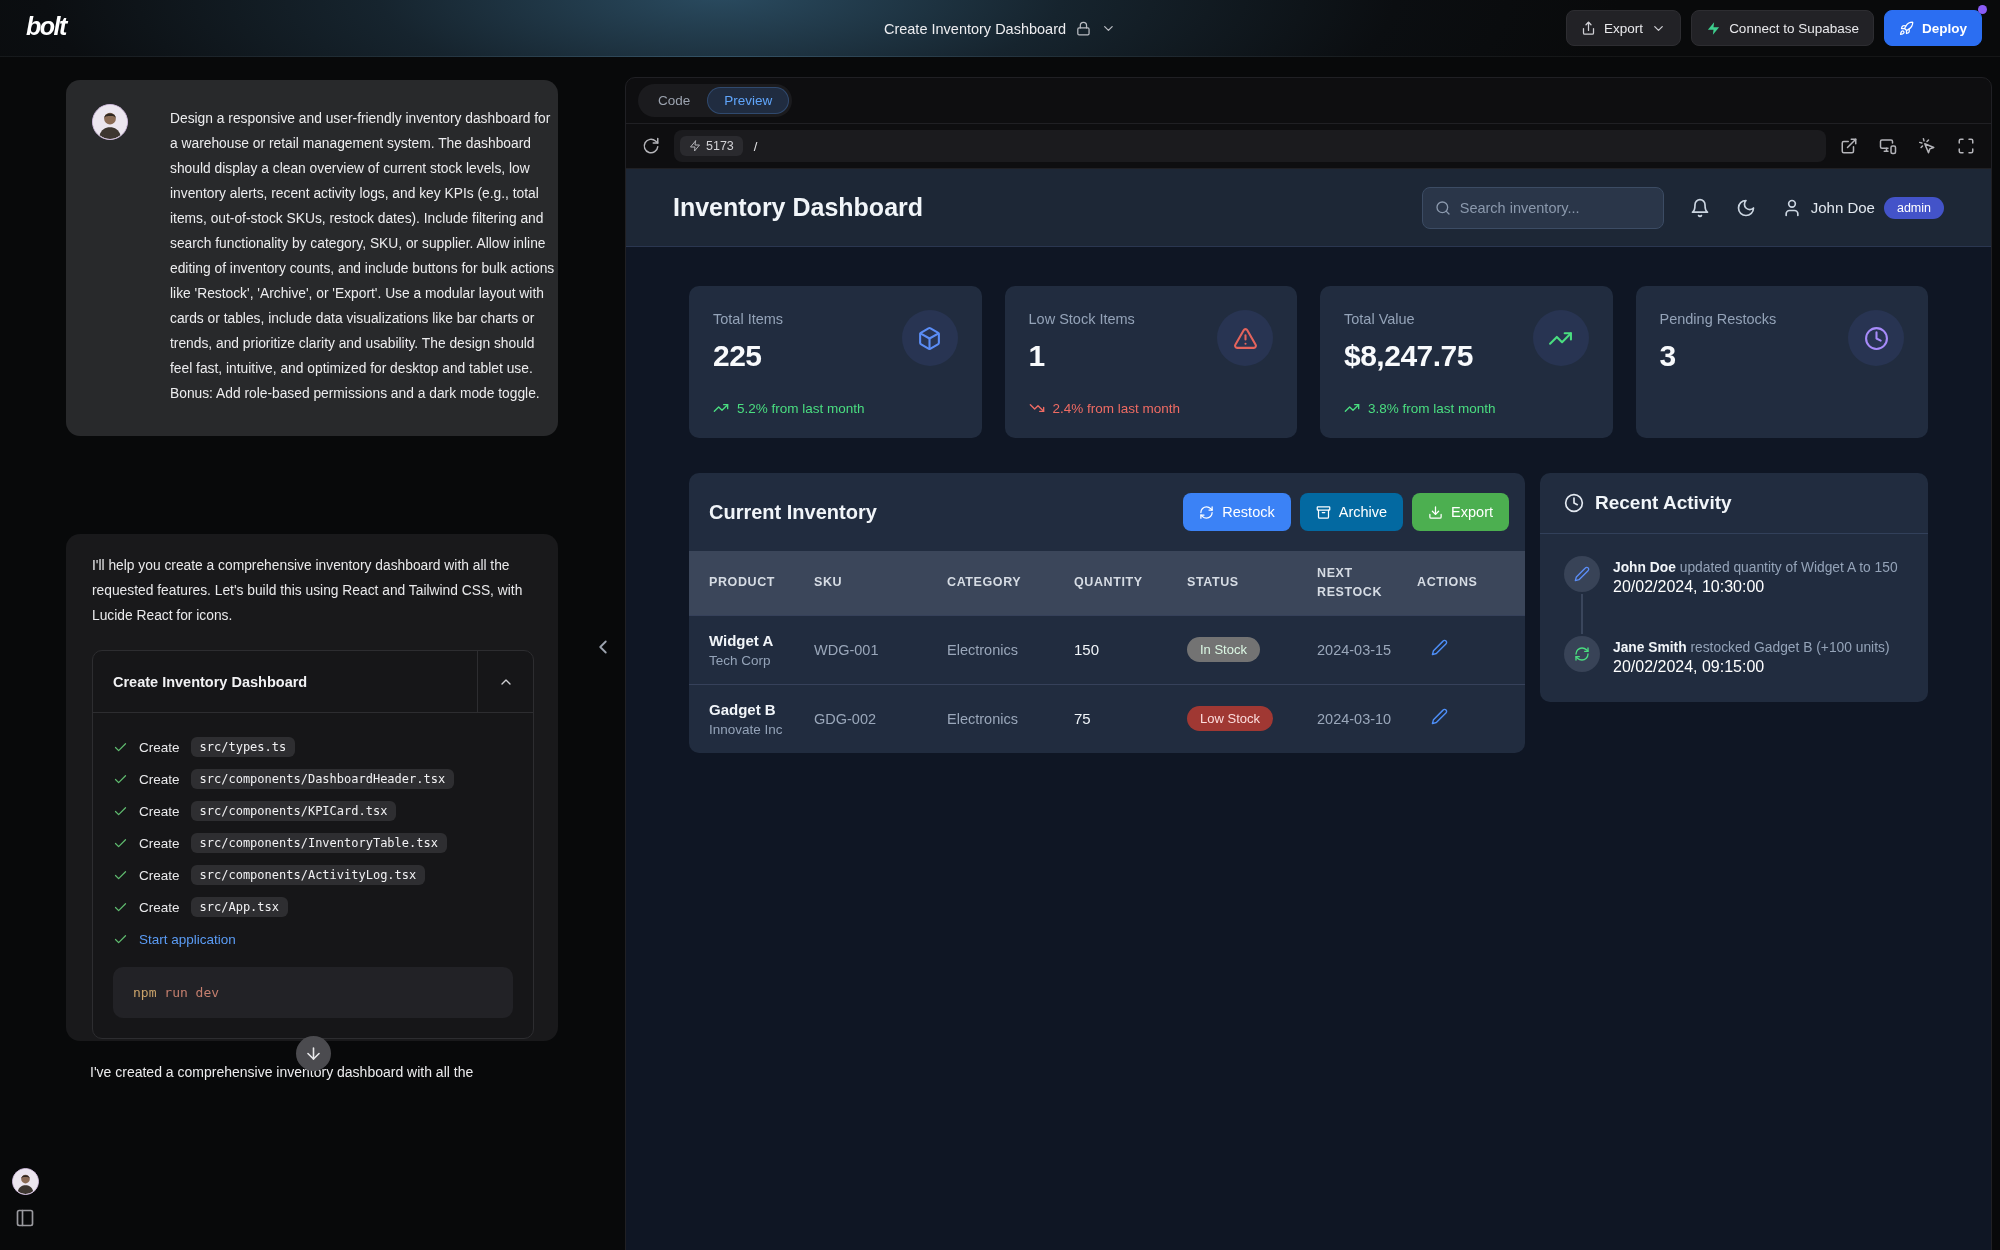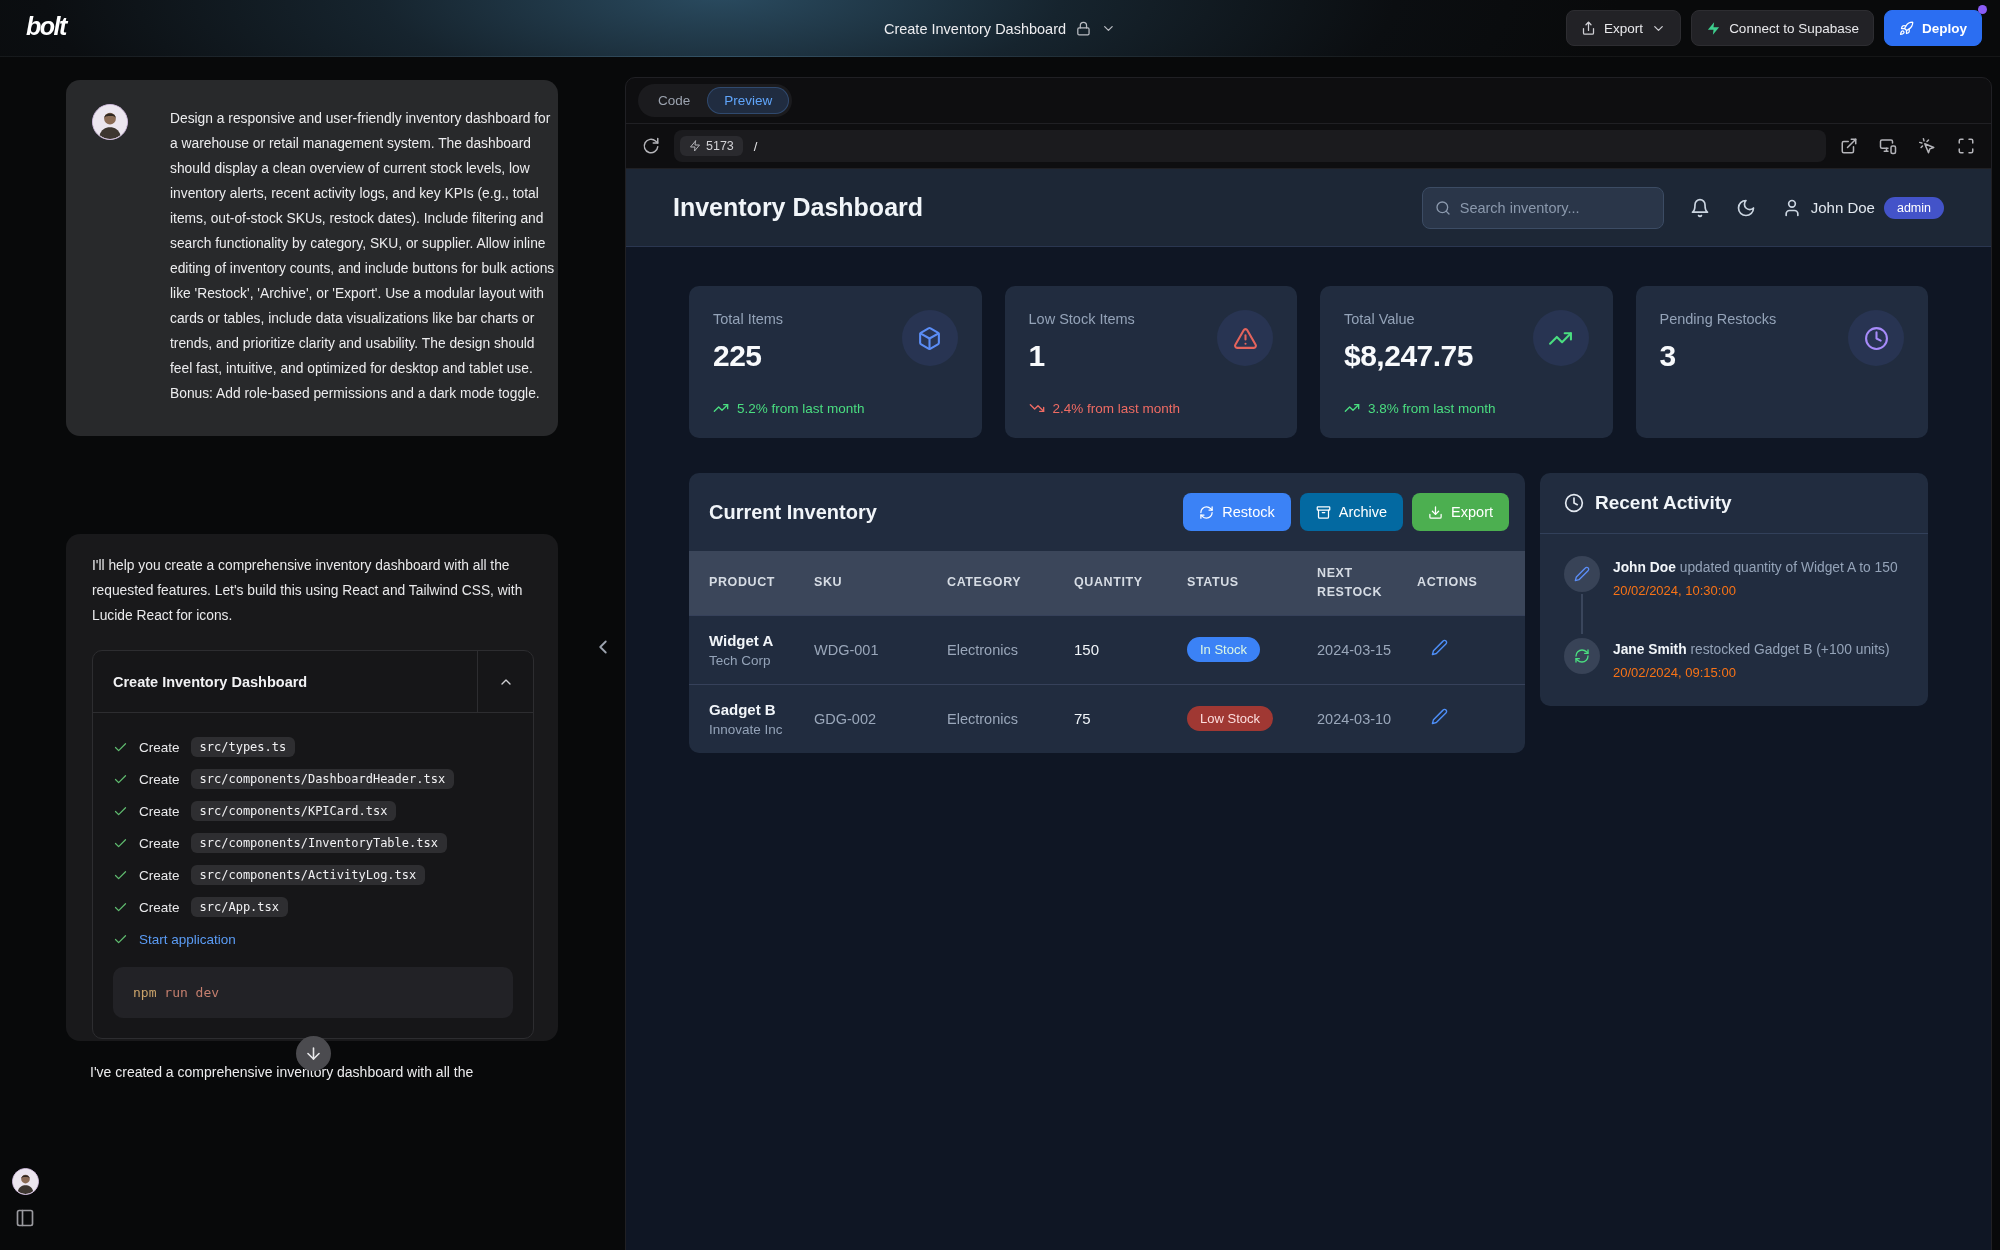--- a/index.html
+++ b/index.html
@@ -121,37 +121,37 @@
   .inv th:nth-child(2){ width:133px; } .inv th:nth-child(3){ width:127px; }
   .inv th:nth-child(4){ width:113px; } .inv th:nth-child(5){ width:130px; }
   .inv th:nth-child(6){ width:100px; } .inv th:nth-child(7){ width:auto; }
   .inv td { padding:16px 6px 16px 0; border-top:1px solid #36415a; vertical-align:middle; }
   .inv td:nth-child(1){ padding-left:20px;margin-left:19px; }
   .p-name { font-size:15px; font-weight:700; color:#f1f5f9; }
   .p-supplier { font-size:13.5px; color:#94a3b8; margin-top:4px; }
   .cell-dim { font-size:14.5px; color:#9aa7ba; }
   .cell-strong { font-size:15px; color:#f1f5f9; }
   .badge { display:inline-block; font-size:13px; padding:5px 13px; border-radius:999px; white-space:nowrap; }
-  .badge.in-stock { background:#3b82f6; color:#dcf8e4; }
+  .badge.in-stock { background:#737373; color:#dcf8e4; }
   .badge.low-stock { background:#a03833; color:#fcdede; }
   .edit-ic { width:17px; height:17px; color:#4d8ef7; cursor:pointer; margin-left:14px; }
 
   .act-card { flex:1; background:#212c3f; border-radius:10px; overflow:hidden; }
   .act-head { display:flex; align-items:center; gap:11px; padding:19px 24px; border-bottom:1px solid #32405a; }
   .act-head .ic { width:20px; height:20px; color:#e2e8f0; }
   .act-title { font-size:19px; font-weight:700; color:#f1f5f9; }
   .act-body { padding:22px 20px 26px 24px; }
   .act-item { position:relative; display:flex; gap:13px; }
   .act-item + .act-item { margin-top:40px; }
   .act-item:not(:last-child)::before { content:''; position:absolute; left:17px; top:38px; height:40px; width:2px; background:#3a465c; }
   .act-iconwrap { width:36px; height:36px; border-radius:50%; background:#384357; display:flex; align-items:center; justify-content:center; z-index:1; }
   .act-icon { width:16px; height:16px; }
   .act-line { font-size:13.8px; color:#94a3b8; line-height:1.45; padding-top:2px; }
   .act-user { font-weight:700; color:#f1f5f9; }
-  .act-time { font-size:13px; color:#f97316; margin-top:5px; }
+  .act-time { font-size:16px; color:#ffffff; }
 </style>
 </head>
 <body>
 
 <header class="topbar">
   <div class="logo">bolt</div>
   <div class="proj">
     <span class="proj-title">Create Inventory Dashboard</span>
     <span class="ic" data-icon="lock">
         <svg viewBox="0 0 24 24" fill="none" stroke="currentColor" stroke-width="2" stroke-linecap="round" stroke-linejoin="round">

